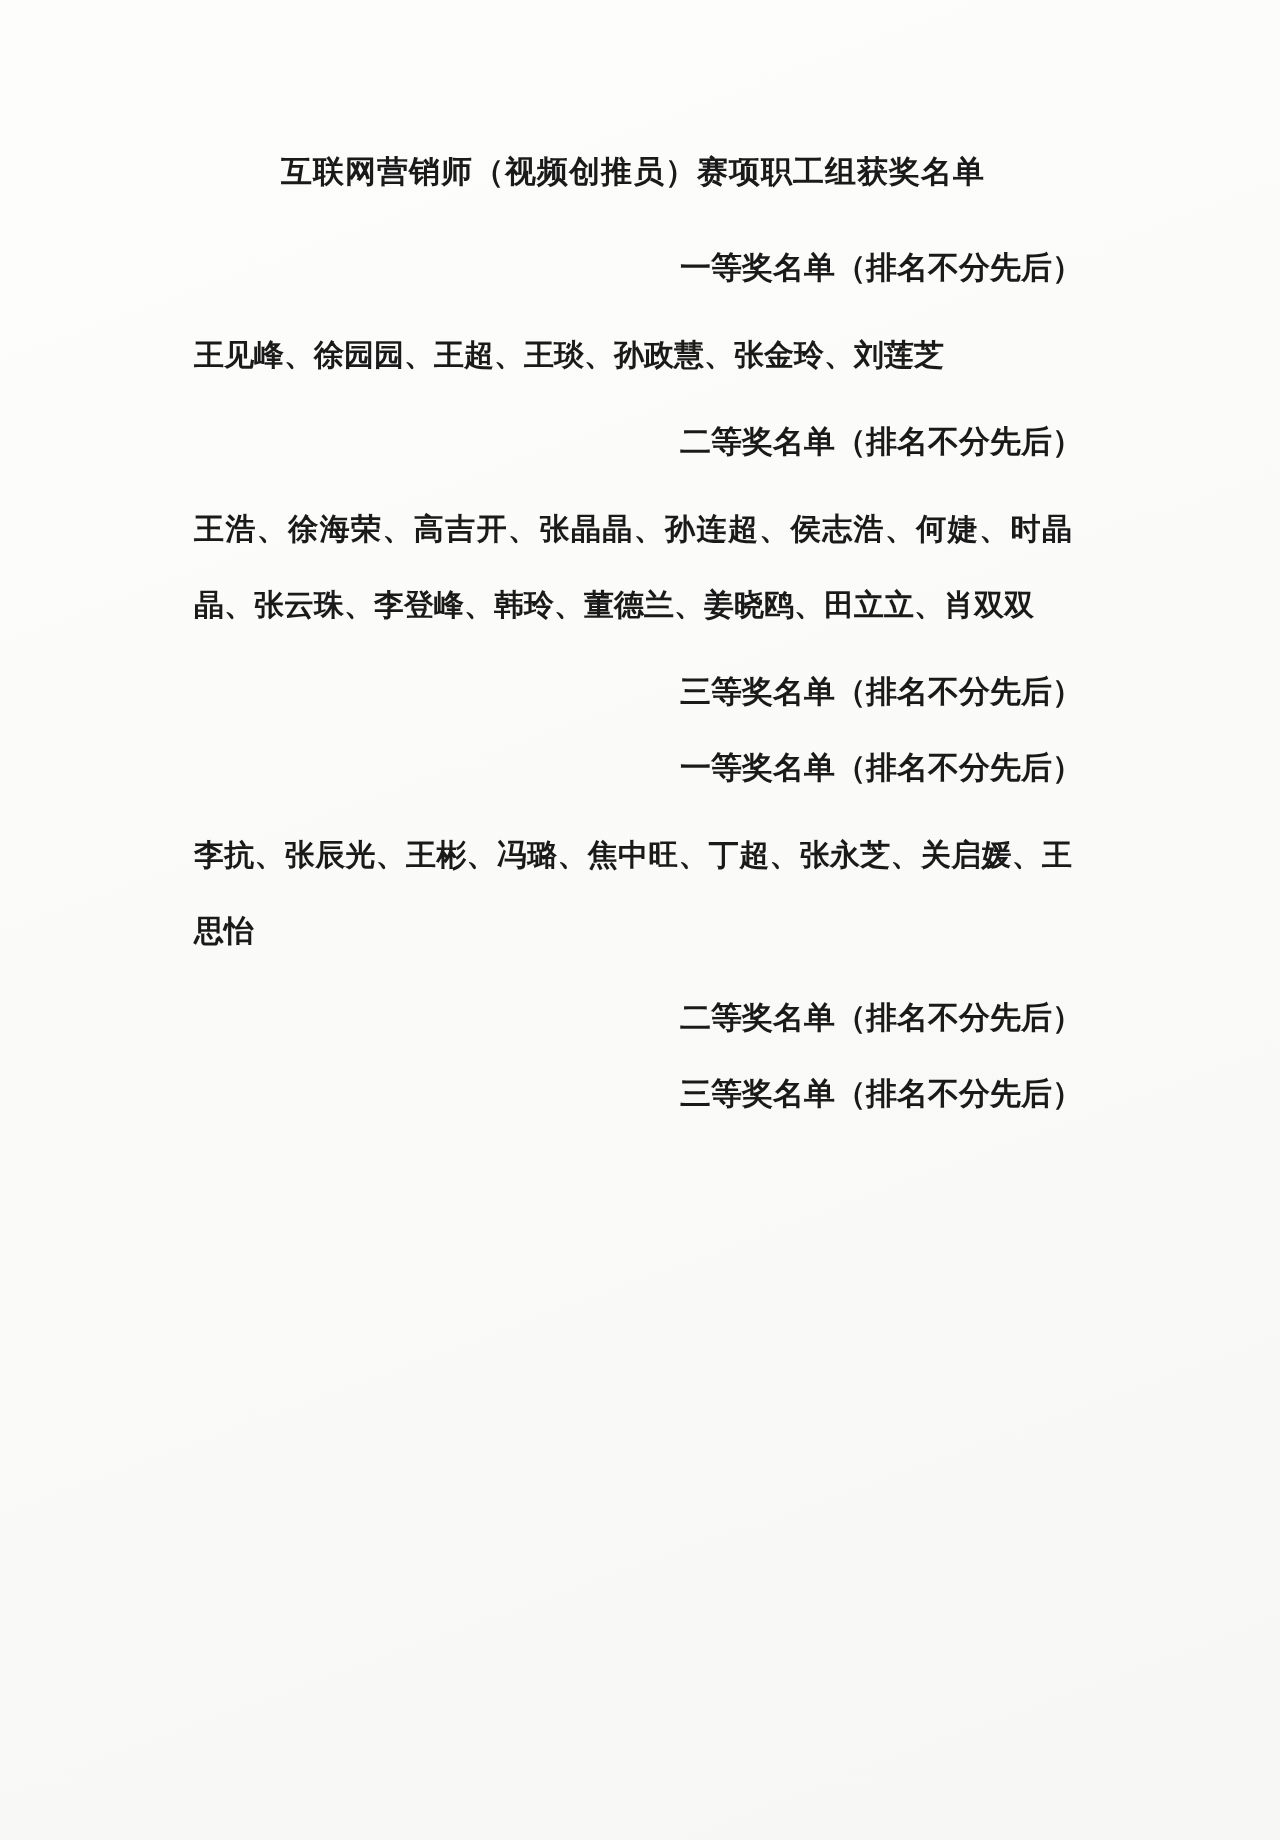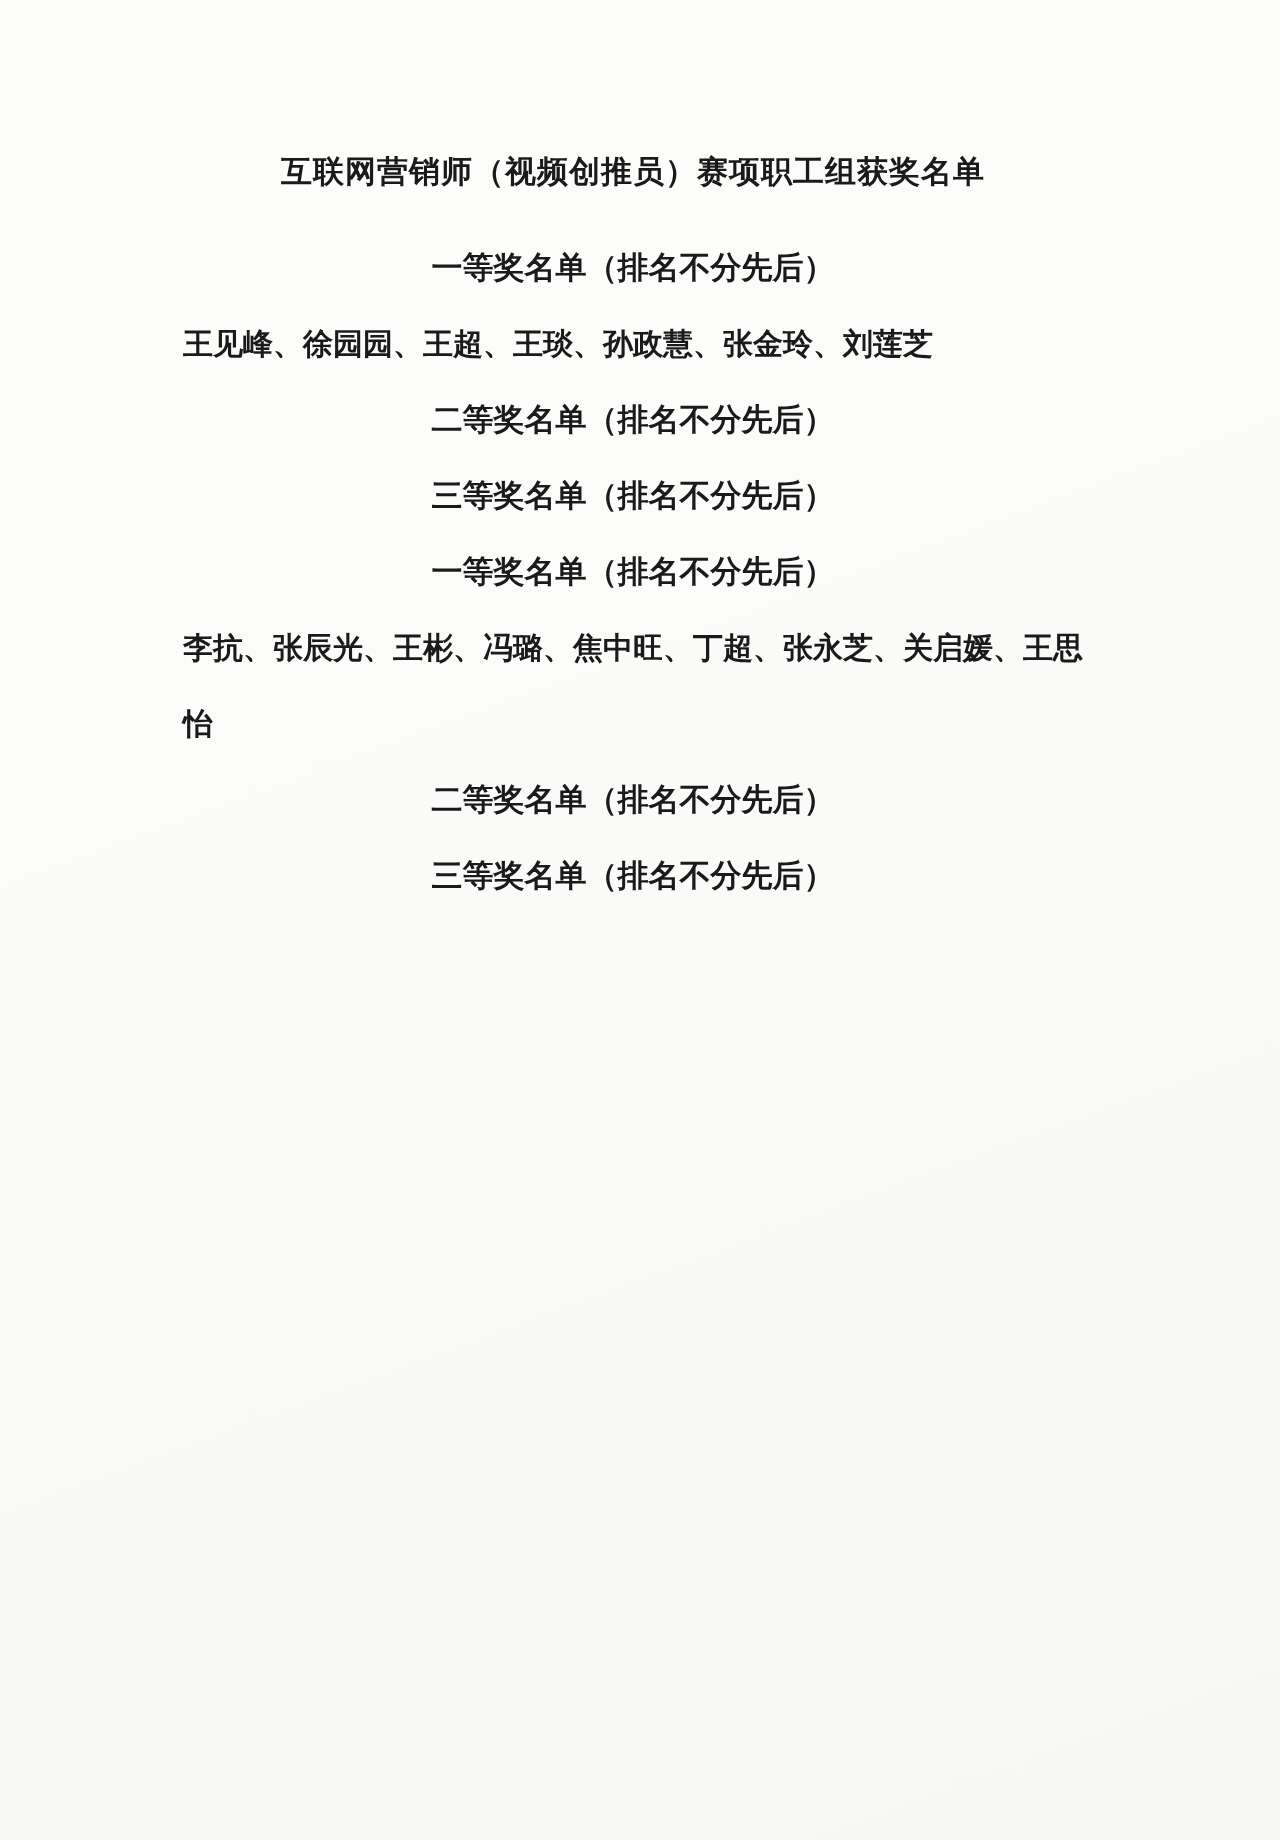--- a/index.html
+++ b/index.html
@@ -30,47 +30,48 @@
     line-height: 76px;
     letter-spacing: 1px;
     white-space: nowrap;
   }
   .section:first-child .section-title {
     margin-bottom: 20px;
   }
   .prize-heading {
     font-size: 31px;
     font-weight: bold;
-    text-align: center;
+    text-align: right;
     line-height: 76px;
     white-space: nowrap;
   }
   .winners {
     font-size: 30px;
     font-weight: bold;
     line-height: 76px;
     text-align: justify;
     text-justify: inter-ideograph;
     word-break: break-all;
-    margin: 0;
+    margin: 11px;
   }
 </style>
 </head>
 <body>
 
 <div class="page">
   <div class="doc">
 
     <div class="section">
       <div class="section-title">互联网营销师（视频创推员）赛项职工组获奖名单</div>
 
       <div class="prize-heading">一等奖名单（排名不分先后）</div>
       <p class="winners">王见峰、徐园园、王超、王琰、孙政慧、张金玲、刘莲芝</p>
 
       <div class="prize-heading">二等奖名单（排名不分先后）</div>
+      <p class="winners">王浩、徐海荣、高吉开、张晶晶、孙连超、侯志浩、何婕、时晶晶、张云珠、李登峰、韩玲、董德兰、姜晓鸥、田立立、肖双双</p>
 
       <div class="prize-heading">三等奖名单（排名不分先后）</div>
     </div>
 
     <div class="section">
 
       <div class="prize-heading">一等奖名单（排名不分先后）</div>
       <p class="winners">李抗、张辰光、王彬、冯璐、焦中旺、丁超、张永芝、关启媛、王思怡</p>
 
       <div class="prize-heading">二等奖名单（排名不分先后）</div>

